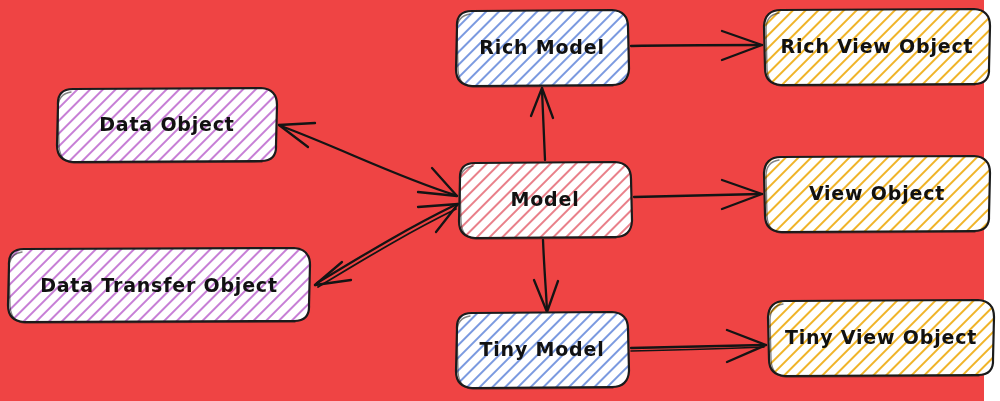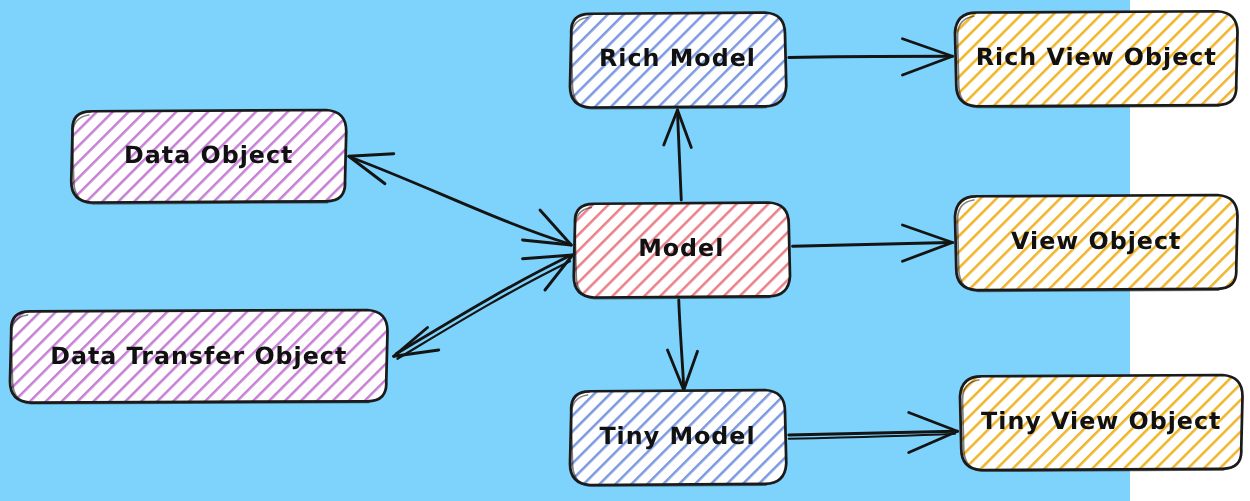--- a/index.html
+++ b/index.html
@@ -8,23 +8,23 @@
     background: #ffffff;
   }
   body {
     width: 1000px;
     height: 401px;
     font-family: "DejaVu Sans", sans-serif;
     overflow: hidden;
   }
   #diagram-root {
     position: relative;
-    width: 904px;
+    width: 984px;
     height: 401px;
-    background: #7dd3fc;
+    background: #ef4444;
   }
   svg#diagram-canvas {
     display: block;
     width: 1000px;
     height: 401px;
   }
   .node-label {
     font-family: "DejaVu Sans", sans-serif;
     font-size: 19px;
     font-weight: 600;

